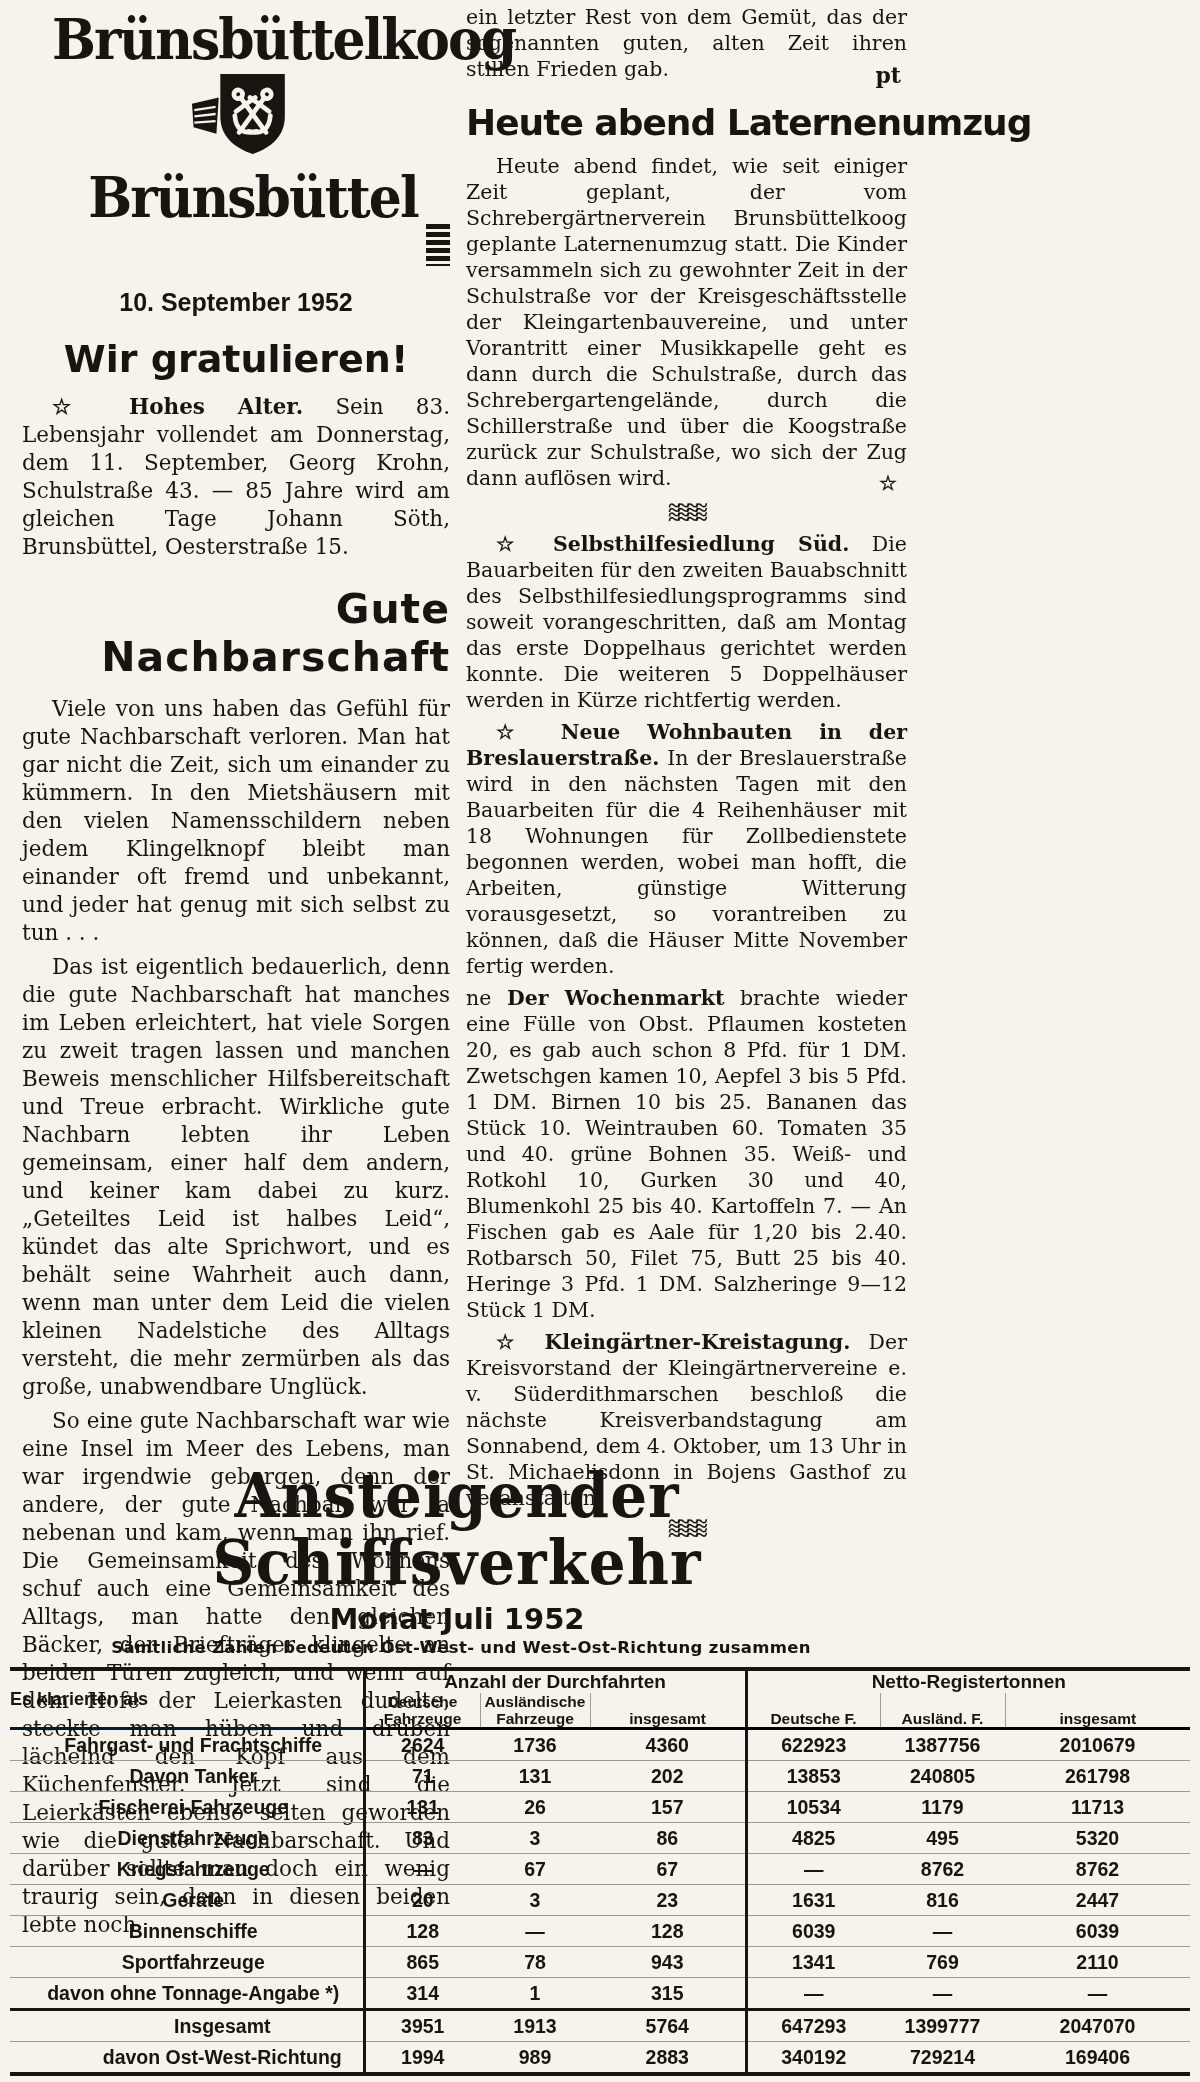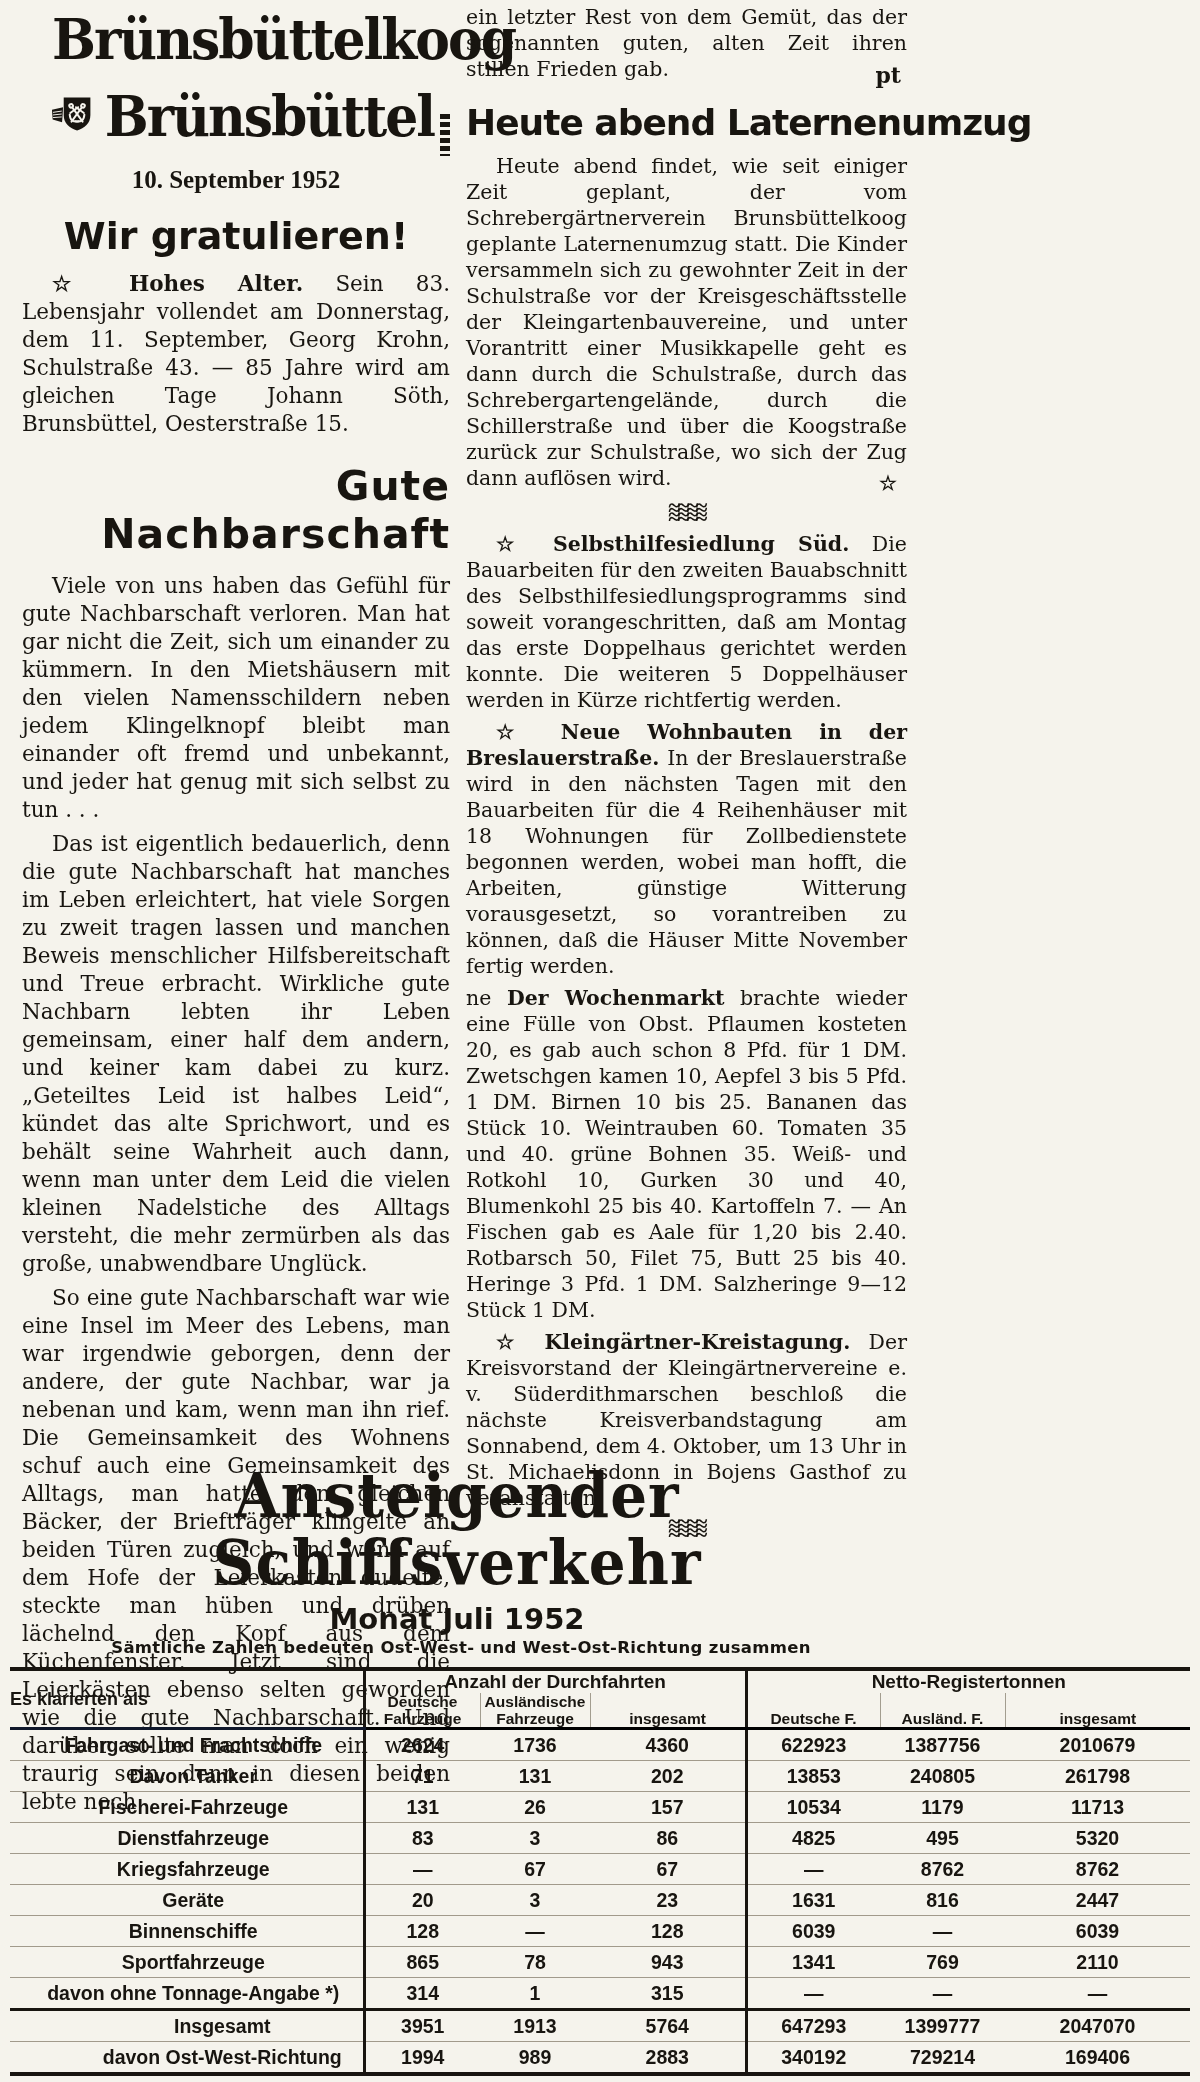--- a/index.html
+++ b/index.html
@@ -20,28 +20,28 @@
   .col-right .body { font-size:20.5px; line-height:26px; }
   .indent { text-indent:30px; }
   .lead { font-weight:bold; }
   .star { font-weight:bold; }
 
   
   .masthead { margin-left:30px; }
   .mast-line { font-family:"DejaVu Serif", serif; font-weight:bold;
     font-size:52px; line-height:58px; letter-spacing:-2px;
     transform:scaleY(1.08); transform-origin:left top; white-space:nowrap; }
-  .mast-row2 { display:flex; align-items:center; margin-top:-4px; }
+  .mast-row2 { display:flex; align-items:center; margin-top:-4px;flex-direction:column; }
   .mast-row2 .mast-line { margin-left:4px; }
   .ornament {
     width:24px; height:42px; margin-left:6px; align-self:flex-end; margin-bottom:10px;
     background:repeating-linear-gradient(180deg,#181510 0 5px,#f5f3ec 5px 8px);
   }
-  .issue-date { text-align:center; font-family:Liberation Serif, serif;
-    font-weight:bold; font-size:25px; }
+  .issue-date { text-align:center; font-family:Liberation Sans, sans-serif;
+    font-weight:bold; font-size:25px; margin-top:12px; }
 
   
   .head { font-family:"DejaVu Sans", sans-serif; font-weight:bold; color:#181510; margin:0; }
   .h-grat { font-size:38px; text-align:center; margin:20px 0 12px; }
   .h-nach { font-size:41px; text-align:right; margin:24px 0 14px; letter-spacing:1px; }
   .h-latern { font-size:36px; text-align:center; margin:14px 0 10px; letter-spacing:-1px; white-space:nowrap; }
 
   .byline { text-align:right; font-family:"DejaVu Serif", serif; font-weight:bold;
     font-size:22px; margin:-26px 6px 6px 0; }
   .end-star { text-align:right; padding-right:10px; margin-top:-26px;

